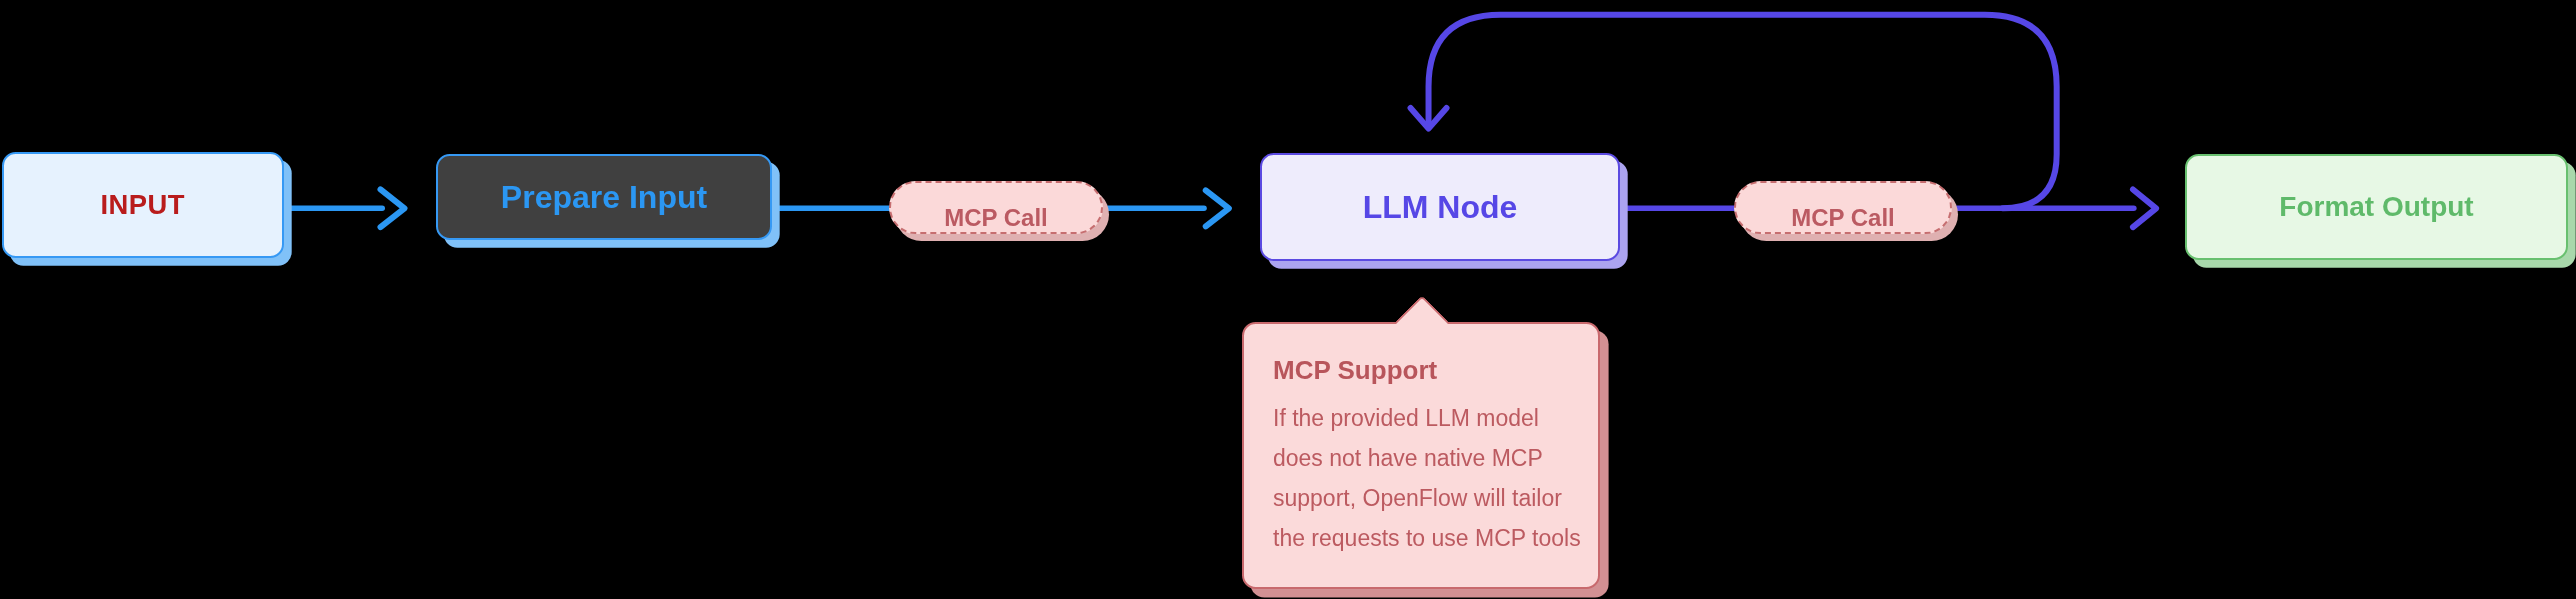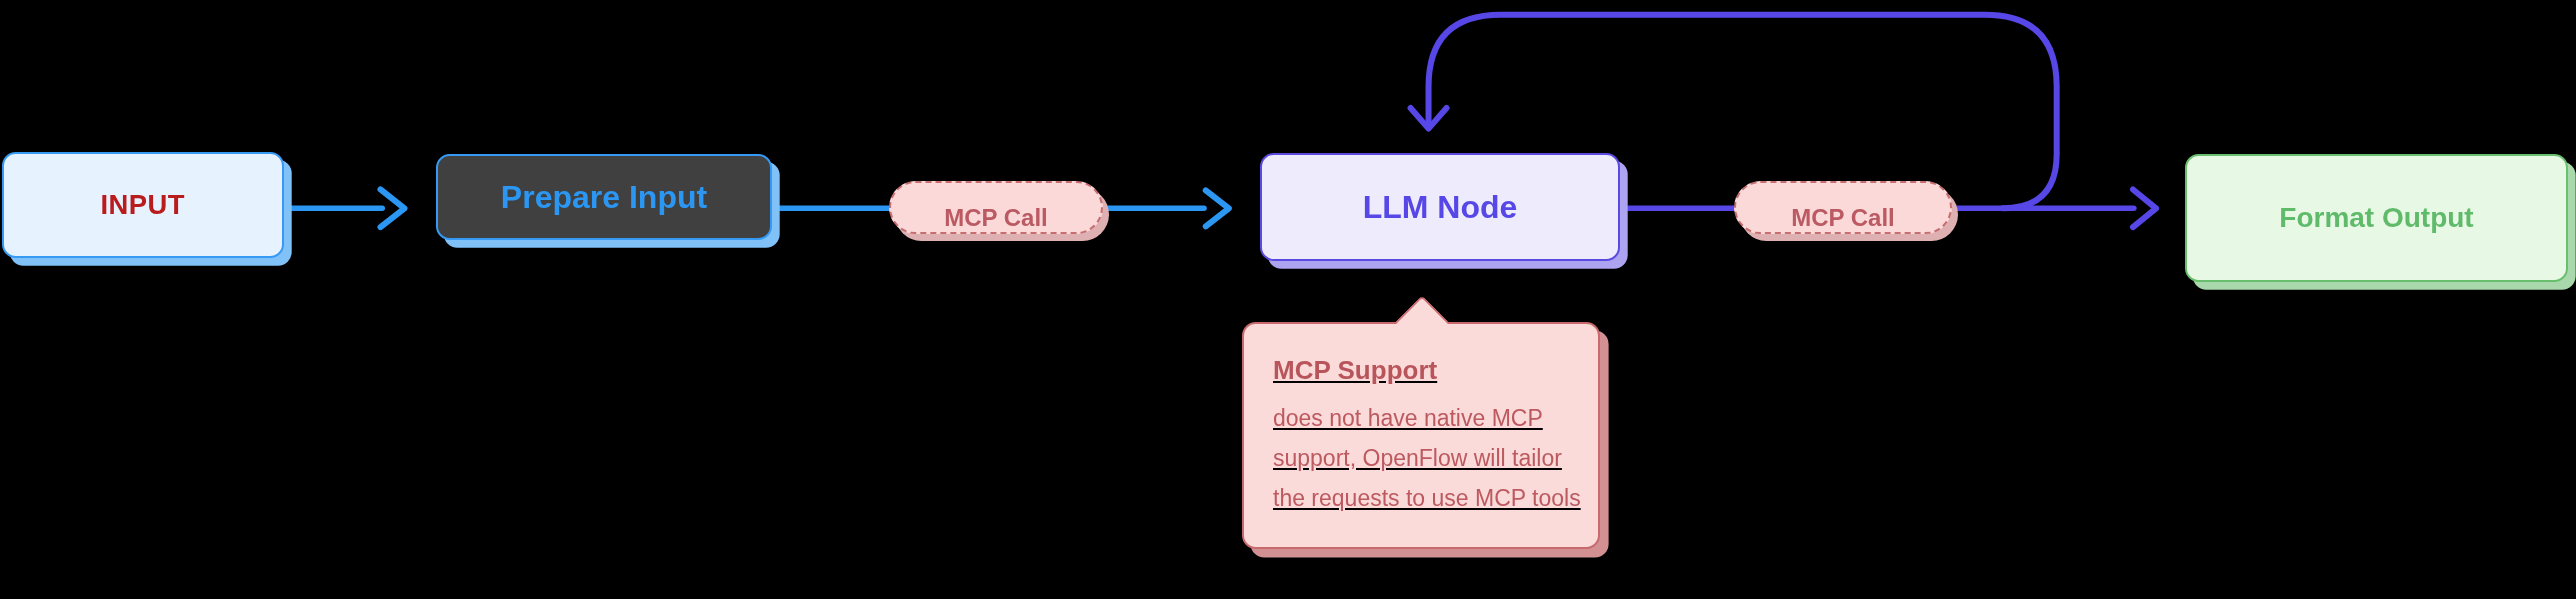--- a/index.html
+++ b/index.html
@@ -52,21 +52,21 @@
   }
   .node-llm {
     left: 1260px; top: 153px; width: 360px; height: 108px;
     background: #eeecfc;
     border-color: #5b4ae1;
     color: #5647e6;
     font-size: 32px;
     box-shadow: 7.7px 7.7px 0 #aca4f0;
   }
   .node-format {
-    left: 2185px; top: 154px; width: 383px; height: 128px;
+    left: 2185px; top: 154px; width: 383px; height: 106px;
     background: #e7f8e5;
     border-color: #68c06f;
     color: #5fba6a;
     font-size: 28px;
     box-shadow: 7.7px 7.7px 0 #a8d8ab;
     justify-content: center;
   }
   .pill {
     position: absolute;
     box-sizing: border-box;
@@ -88,21 +88,20 @@
   .tooltip {
     position: absolute;
     box-sizing: border-box;
     left: 1242px; top: 322px; width: 358px;
     background: #fbdada;
     border: 2.6px solid #c8696d;
     border-radius: 13.7px;
     box-shadow: 8.6px 8.6px 0 #d29093;
     padding: 31px 26px 29px 29px;
     z-index: 3;
-    text-decoration: underline;
   }
   .tooltip-pointer {
     position: absolute;
     left: 159px;
     top: -20.6px;
     width: 36px;
     height: 36px;
     background: #fbdada;
     border-top: 2.6px solid #c8696d;
     border-left: 2.6px solid #c8696d;
@@ -164,19 +163,20 @@
     <span>MCP Call</span>
   </div>
 
   <div class="node node-format">
     <span>Format Output</span>
   </div>
 
   <div class="tooltip">
     <div class="tooltip-pointer"></div>
     <div class="tooltip-title">MCP Support</div>
+    <div class="tooltip-line">If the provided LLM model</div>
     <div class="tooltip-line">does not have native MCP</div>
     <div class="tooltip-line">support, OpenFlow will tailor</div>
     <div class="tooltip-line">the requests to use MCP tools</div>
   </div>
 
 </div>
 
 
 </body></html>

